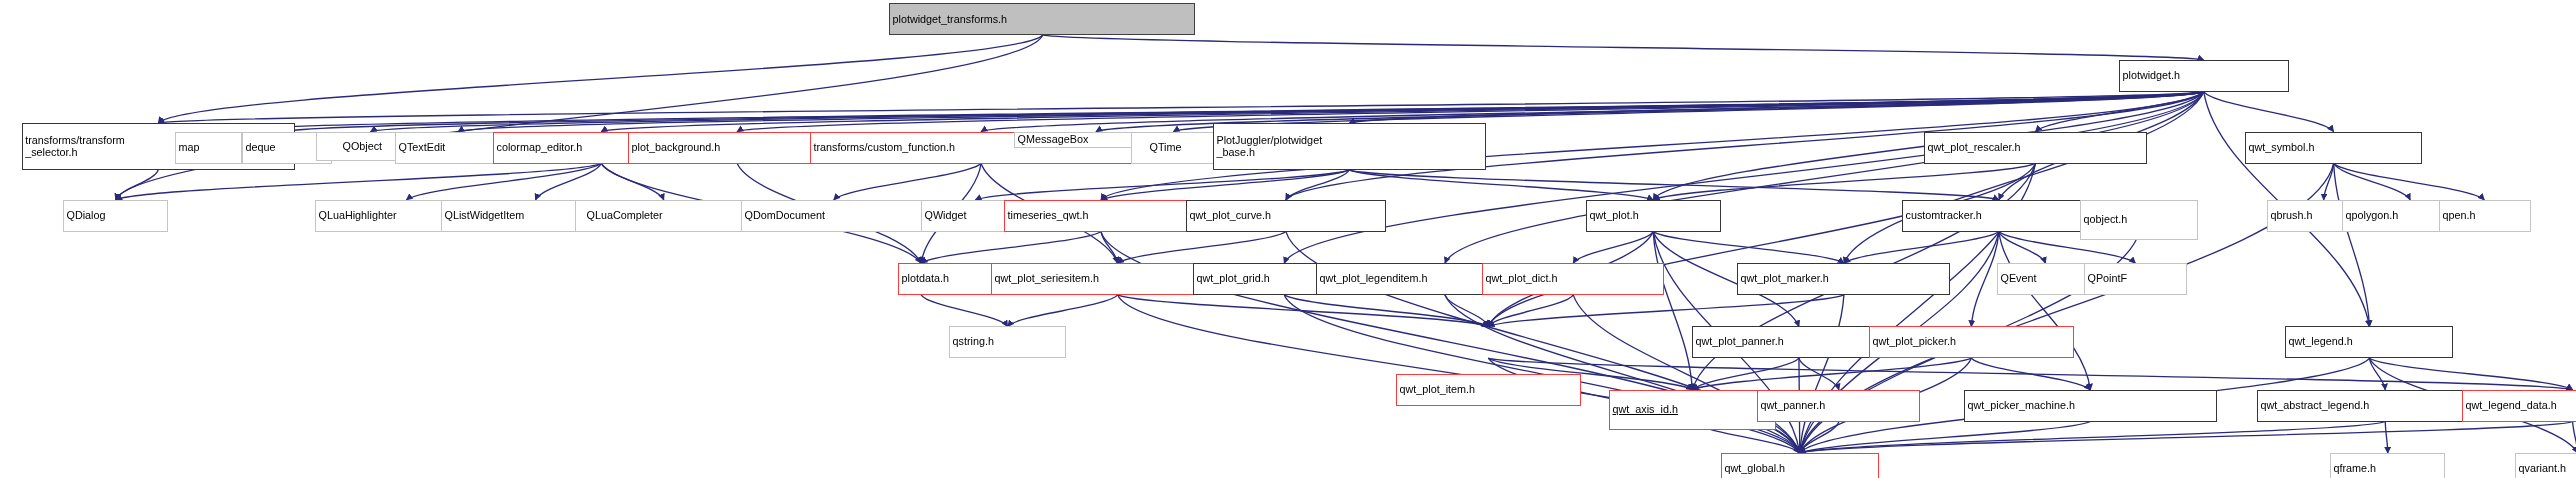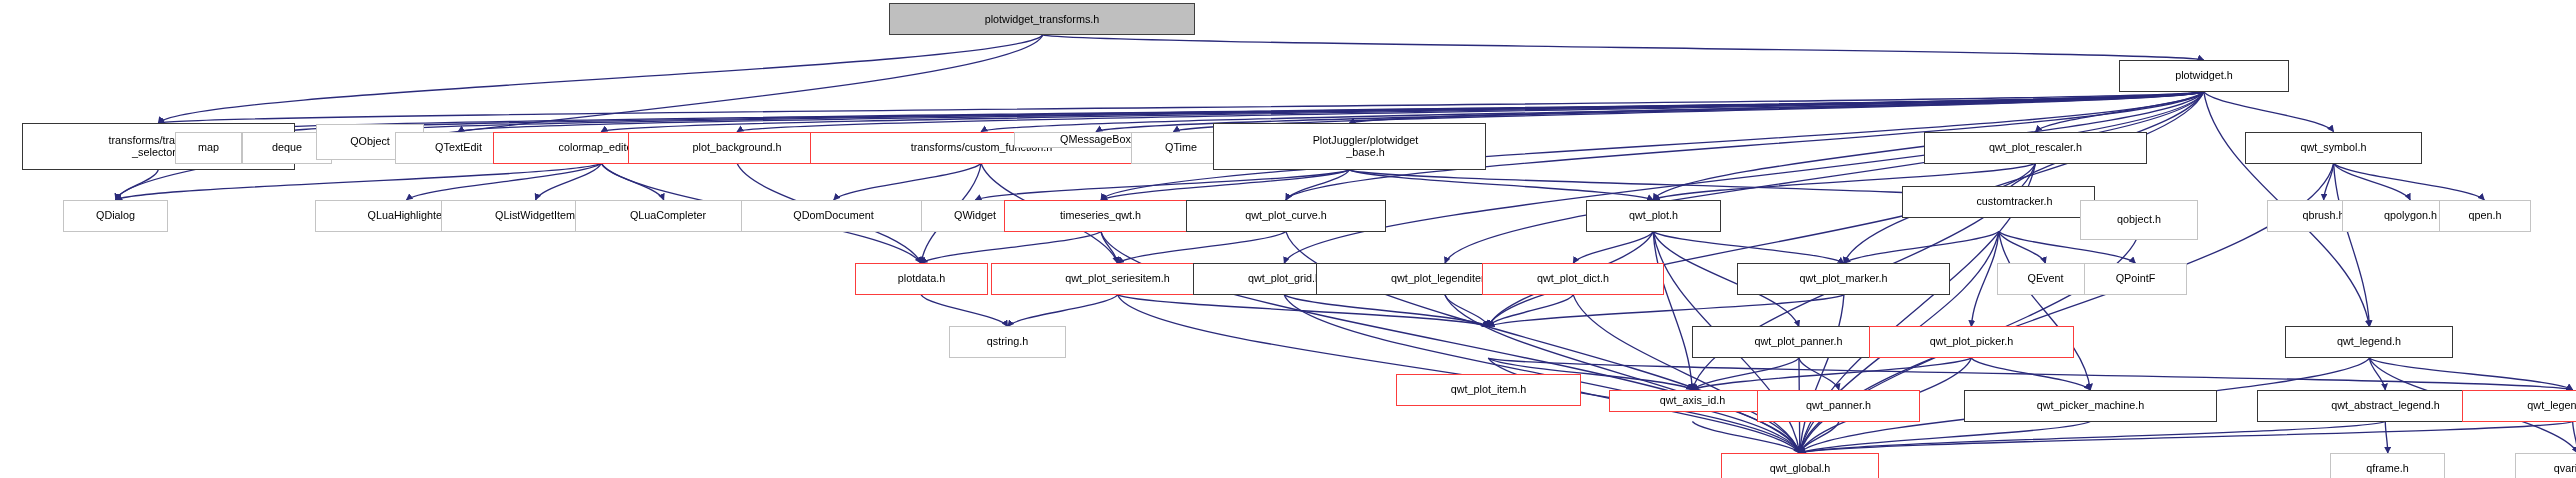--- a/index.html
+++ b/index.html
@@ -1,20 +1,20 @@
 <!DOCTYPE html>
 <html style="font-size:13.3px"><head>
 <meta charset="utf-8">
 <style>
   html,body{margin:0;padding:0;background:#ffffff;}
   body{font-family:"Liberation Sans",sans-serif;}
   #graph-root{position:relative;width:2576px;height:479px;background:#fff;overflow:hidden;}
   #edges{position:absolute;left:0;top:0;width:2576px;height:479px;}
   .node{position:absolute;box-sizing:border-box;display:flex;align-items:center;justify-content:center;
-        text-align:center;line-height:1.05;white-space:pre-line;background:#ffffff;
+        text-align:left;line-height:1.05;white-space:pre-line;background:#ffffff;
         font-family:"Liberation Sans",sans-serif;color:#000;}
   .node span{display:block;width:100%;padding:0 2.5px;}
   
   .n-root{background:#bfbfbf;border:0.8px solid #404040;font-size:10.8px;}
   .n-dark{border:1.3px solid #363636;font-size:10.8px;}
   .n-grey{border:0.8px solid #c4c4c4;font-size:10.8px;}
   .n-red{border:1.3px solid #fb3c3c;font-size:10.8px;}
 </style>
 </head>
 <body>
@@ -127,59 +127,59 @@
         <path d="M 2569 278 C 2539 379.08, 2191 442.92, 2161 544" marker-end="url(#arrow)"></path>
       </g>
   </svg>
   <div id="nodes-layer">
       <div class="node n-root" style="left: 889px; top: 3.3px; width: 306px; height: 32px;"><span>plotwidget_transforms.h</span></div>
       <div class="node n-dark" style="left: 2119px; top: 60px; width: 170px; height: 32px;"><span>plotwidget.h</span></div>
       <div class="node n-dark" style="left: 21.7px; top: 123px; width: 273px; height: 47px;"><span>transforms/transform
 _selector.h</span></div>
       <div class="node n-grey" style="left: 175px; top: 132px; width: 67px; height: 32px;"><span>map</span></div>
       <div class="node n-grey" style="left: 242px; top: 132px; width: 90px; height: 32px;"><span>deque</span></div>
-      <div class="node n-grey" style="left: 316px; top: 124px; width: 108px; height: 36px;"><span>QObject</span></div>
+      <div class="node n-grey" style="left: 316px; top: 132px; width: 108px; height: 29px; padding-left: 23px;"><span>QObject</span></div>
       <div class="node n-grey" style="left: 395px; top: 132px; width: 127px; height: 32px;"><span>QTextEdit</span></div>
       <div class="node n-red" style="left: 493px; top: 132px; width: 217px; height: 32px;"><span>colormap_editor.h</span></div>
       <div class="node n-red" style="left: 628px; top: 132px; width: 218px; height: 32px;"><span>plot_background.h</span></div>
       <div class="node n-red" style="left: 810px; top: 132px; width: 343px; height: 32px;"><span>transforms/custom_function.h</span></div>
       <div class="node n-grey" style="left: 1014px; top: 132px; width: 163px; height: 16px;"><span>QMessageBox</span></div>
       <div class="node n-grey" style="left: 1131px; top: 132px; width: 85px; height: 32px; padding-left: 15px;"><span>QTime</span></div>
-      <div class="node n-dark" style="left: 1213px; top: 123px; width: 273px; height: 47px; padding-left: 32px;"><span>PlotJuggler/plotwidget
+      <div class="node n-dark" style="left: 1213px; top: 123px; width: 273px; height: 47px;"><span>PlotJuggler/plotwidget
 _base.h</span></div>
       <div class="node n-dark" style="left: 1924px; top: 132px; width: 223px; height: 32px;"><span>qwt_plot_rescaler.h</span></div>
       <div class="node n-dark" style="left: 2245px; top: 132px; width: 177px; height: 32px;"><span>qwt_symbol.h</span></div>
       <div class="node n-grey" style="left: 63px; top: 200px; width: 105px; height: 32px;"><span>QDialog</span></div>
       <div class="node n-grey" style="left: 315px; top: 200px; width: 183px; height: 32px;"><span>QLuaHighlighter</span></div>
       <div class="node n-grey" style="left: 441px; top: 200px; width: 188px; height: 32px;"><span>QListWidgetItem</span></div>
       <div class="node n-grey" style="left: 575px; top: 200px; width: 178px; height: 32px; padding-left: 8px;"><span>QLuaCompleter</span></div>
       <div class="node n-grey" style="left: 741px; top: 200px; width: 185px; height: 32px;"><span>QDomDocument</span></div>
       <div class="node n-grey" style="left: 921px; top: 200px; width: 108px; height: 32px;"><span>QWidget</span></div>
       <div class="node n-red" style="left: 1004px; top: 200px; width: 193px; height: 32px;"><span>timeseries_qwt.h</span></div>
       <div class="node n-dark" style="left: 1186px; top: 200px; width: 200px; height: 32px;"><span>qwt_plot_curve.h</span></div>
       <div class="node n-dark" style="left: 1586px; top: 200px; width: 135px; height: 32px;"><span>qwt_plot.h</span></div>
-      <div class="node n-dark" style="left: 1902px; top: 186px; width: 193px; height: 32px; padding-left: 32px;"><span>customtracker.h</span></div>
+      <div class="node n-dark" style="left: 1902px; top: 200px; width: 193px; height: 32px;"><span>customtracker.h</span></div>
       <div class="node n-grey" style="left: 2080px; top: 200px; width: 118px; height: 40px;"><span>qobject.h</span></div>
       <div class="node n-grey" style="left: 2267px; top: 200px; width: 113px; height: 32px;"><span>qbrush.h</span></div>
       <div class="node n-grey" style="left: 2342px; top: 200px; width: 137px; height: 32px;"><span>qpolygon.h</span></div>
       <div class="node n-grey" style="left: 2439px; top: 200px; width: 92px; height: 32px;"><span>qpen.h</span></div>
-      <div class="node n-red" style="left: 855px; top: 263px; width: 133px; height: 32px;"><span>plotdata.h</span></div>
+      <div class="node n-red" style="left: 898px; top: 263px; width: 133px; height: 32px;"><span>plotdata.h</span></div>
       <div class="node n-red" style="left: 991px; top: 263px; width: 253px; height: 32px;"><span>qwt_plot_seriesitem.h</span></div>
       <div class="node n-dark" style="left: 1193px; top: 263px; width: 183px; height: 32px;"><span>qwt_plot_grid.h</span></div>
       <div class="node n-dark" style="left: 1316px; top: 263px; width: 258px; height: 32px;"><span>qwt_plot_legenditem.h</span></div>
       <div class="node n-red" style="left: 1482px; top: 263px; width: 182px; height: 32px;"><span>qwt_plot_dict.h</span></div>
       <div class="node n-dark" style="left: 1737px; top: 263px; width: 213px; height: 32px;"><span>qwt_plot_marker.h</span></div>
       <div class="node n-grey" style="left: 1997px; top: 263px; width: 97px; height: 32px;"><span>QEvent</span></div>
       <div class="node n-grey" style="left: 2084px; top: 263px; width: 103px; height: 32px;"><span>QPointF</span></div>
       <div class="node n-grey" style="left: 949px; top: 326px; width: 117px; height: 32px;"><span>qstring.h</span></div>
       <div class="node n-red" style="left: 1396px; top: 326px; width: 185px; height: 32px; margin-top: 48px;"><span>qwt_plot_item.h</span></div>
       <div class="node n-dark" style="left: 1692px; top: 326px; width: 213px; height: 32px;"><span>qwt_plot_panner.h</span></div>
       <div class="node n-red" style="left: 1869px; top: 326px; width: 205px; height: 32px;"><span>qwt_plot_picker.h</span></div>
       <div class="node n-dark" style="left: 2285px; top: 326px; width: 168px; height: 32px;"><span>qwt_legend.h</span></div>
-      <div class="node n-red" style="left: 1609px; top: 390px; width: 167px; height: 22px;"><span>qwt_axis_id.h</span></div>
+      <div class="node n-red" style="left: 1609px; top: 390px; width: 167px; height: 40px; text-decoration: underline;"><span>qwt_axis_id.h</span></div>
       <div class="node n-red" style="left: 1757px; top: 390px; width: 163px; height: 32px;"><span>qwt_panner.h</span></div>
       <div class="node n-dark" style="left: 1964px; top: 390px; width: 253px; height: 32px;"><span>qwt_picker_machine.h</span></div>
       <div class="node n-dark" style="left: 2257px; top: 390px; width: 257px; height: 32px;"><span>qwt_abstract_legend.h</span></div>
       <div class="node n-red" style="left: 2462px; top: 390px; width: 222px; height: 32px;"><span>qwt_legend_data.h</span></div>
       <div class="node n-red" style="left: 1721px; top: 453px; width: 158px; height: 32px;"><span>qwt_global.h</span></div>
       <div class="node n-grey" style="left: 2330px; top: 453px; width: 115px; height: 32px;"><span>qframe.h</span></div>
       <div class="node n-grey" style="left: 2515px; top: 453px; width: 125px; height: 32px;"><span>qvariant.h</span></div>
     </div>
 </div>
 

